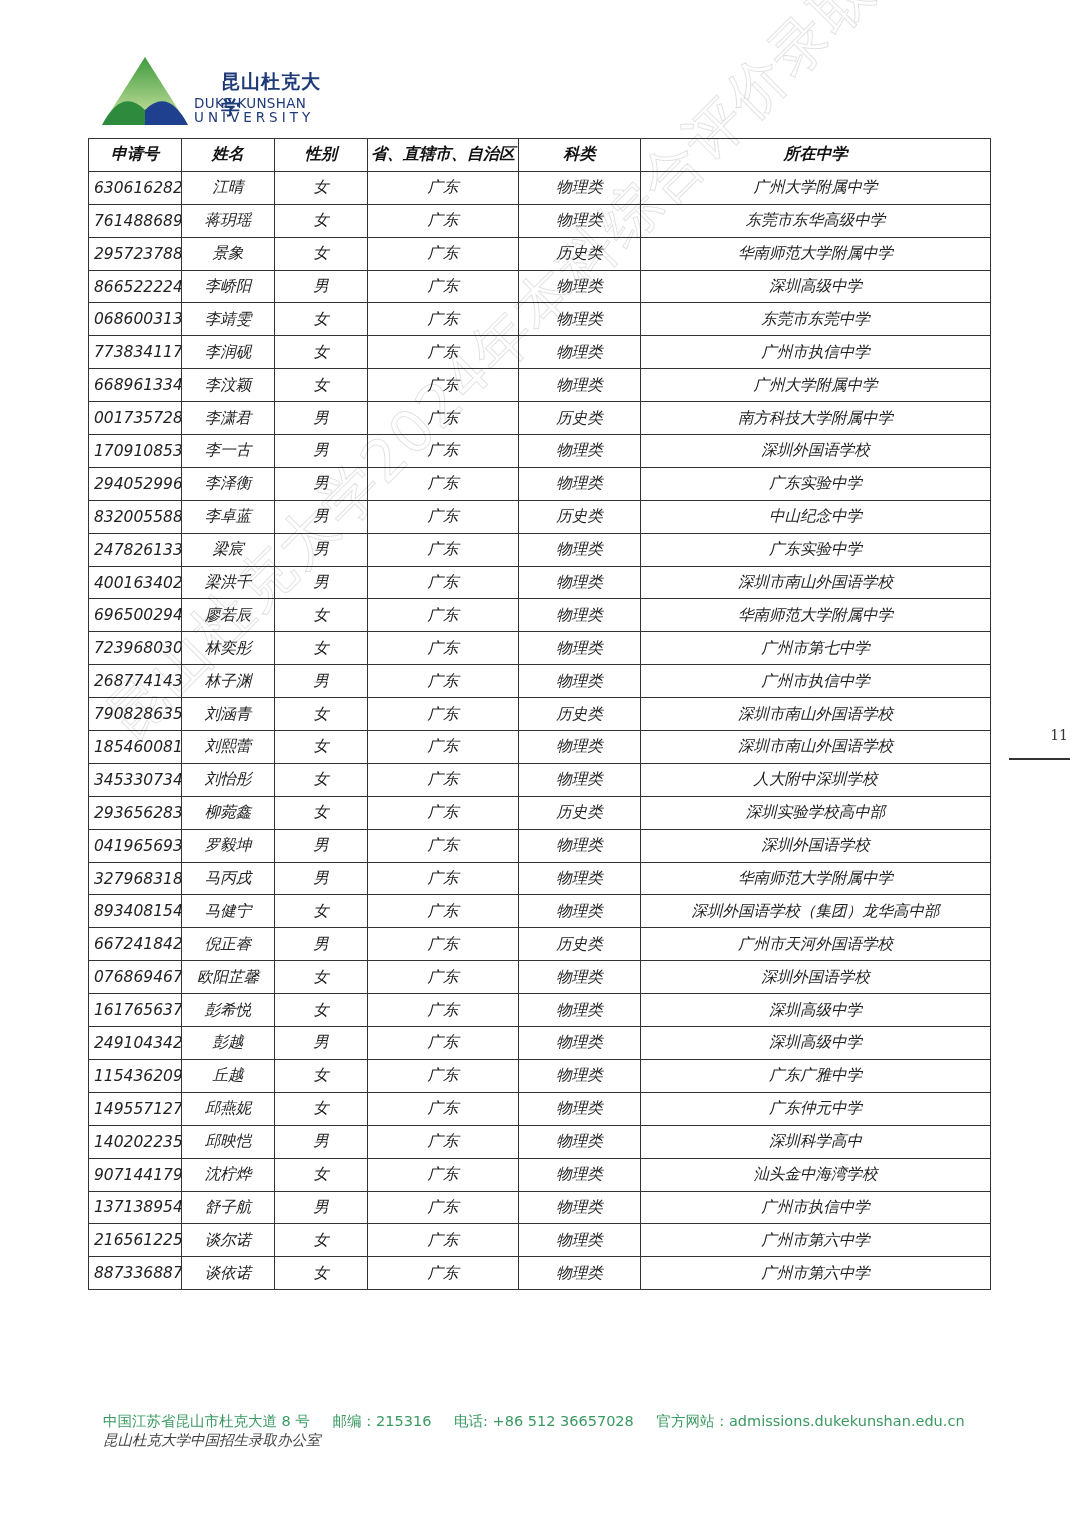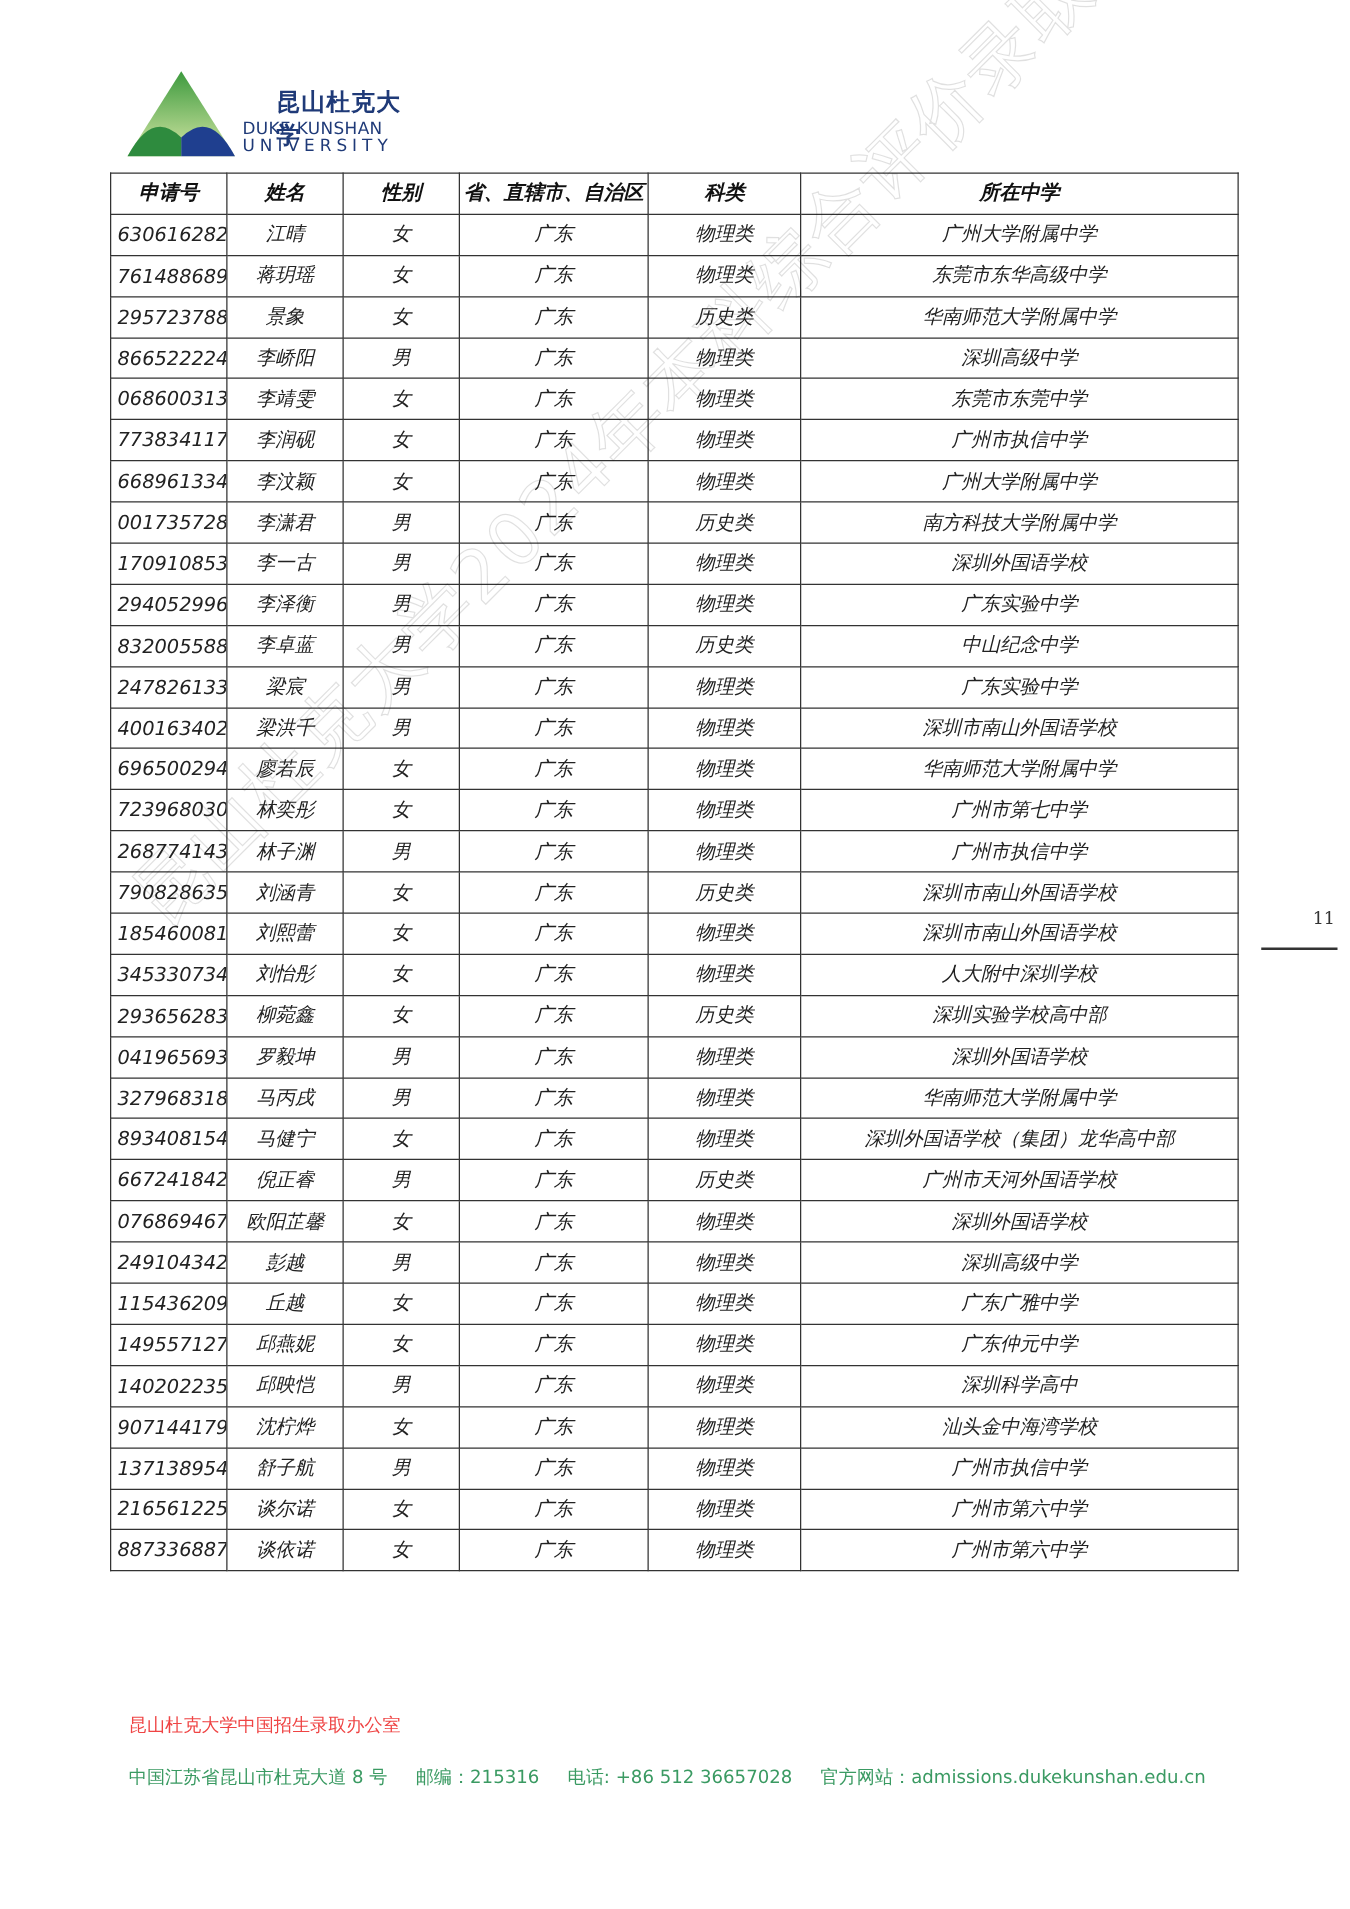--- a/index.html
+++ b/index.html
@@ -10,21 +10,21 @@
   .logo-cn { position: absolute; left: 94px; top: 14px; font-size: 19px; color: #1f3a78; font-weight: bold; letter-spacing: 1px; font-family: "DejaVu Serif", serif; margin-left: 27px; }
   .logo-en1 { position: absolute; left: 94px; top: 40px; font-size: 13.5px; color: #1f3a78; letter-spacing: 0.3px; }
   .logo-en2 { position: absolute; left: 94px; top: 54px; font-size: 13.5px; color: #1f3a78; letter-spacing: 4px; }
   table.roster { position: absolute; left: 88px; top: 138px; border-collapse: collapse; width: 902px; table-layout: fixed; font-style: italic; }
   table.roster td, table.roster th { border: 1.5px solid #333; height: 31.9px; padding: 0; text-align: center; font-size: 15.5px; white-space: nowrap; overflow: hidden; }
   table.roster th { font-weight: bold; font-size: 16px; color: #111; }
   table.roster td.app { text-align: left; padding-left: 5px; font-size: 15.5px; }
   .watermark { position: absolute; left: 90px; top: 700px; width: 1000px; transform: rotate(-45deg); transform-origin: 0 0; font-size: 58px; color: rgba(0,0,0,0.09); white-space: nowrap; pointer-events: none; letter-spacing: 2px; -webkit-text-stroke: 1px rgba(0,0,0,0.12); color: transparent; }
   .page-num { position: absolute; left: 1010px; top: 727px; width: 58px; text-align: right; font-family: "DejaVu Serif", serif; font-size: 14px; color: #333; }
   .page-line { position: absolute; left: 1009px; top: 758px; width: 61px; height: 1.5px; background: #333; }
-  .footer1 { position: absolute; left: 103px; top: 1371px; font-size: 14.5px; color: #ef4444; }
+  .footer1 { position: absolute; left: 103px; top: 1431px; font-size: 14.5px; color: #404040; font-style: italic; }
   .footer2 { position: absolute; left: 103px; top: 1396px; font-size: 14.5px; color: #3a9a62; white-space: nowrap; margin-top: 16px; }
   .footer2 span { margin-right: 18px; }
 </style>
 </head>
 <body>
 
 <div class="logo">
   <svg width="90" height="72" viewBox="0 0 90 72">
     <defs>
       <linearGradient id="peak" x1="0" y1="0" x2="0" y2="1">
@@ -255,20 +255,28 @@
       </tr>
       <tr>
         <td class="app">076869467</td>
         <td>欧阳芷馨</td>
         <td>女</td>
         <td>广东</td>
         <td>物理类</td>
         <td>深圳外国语学校</td>
       </tr>
       <tr>
+        <td class="app">161765637</td>
+        <td>彭希悦</td>
+        <td>女</td>
+        <td>广东</td>
+        <td>物理类</td>
+        <td>深圳高级中学</td>
+      </tr>
+      <tr>
         <td class="app">249104342</td>
         <td>彭越</td>
         <td>男</td>
         <td>广东</td>
         <td>物理类</td>
         <td>深圳高级中学</td>
       </tr>
       <tr>
         <td class="app">115436209</td>
         <td>丘越</td>

